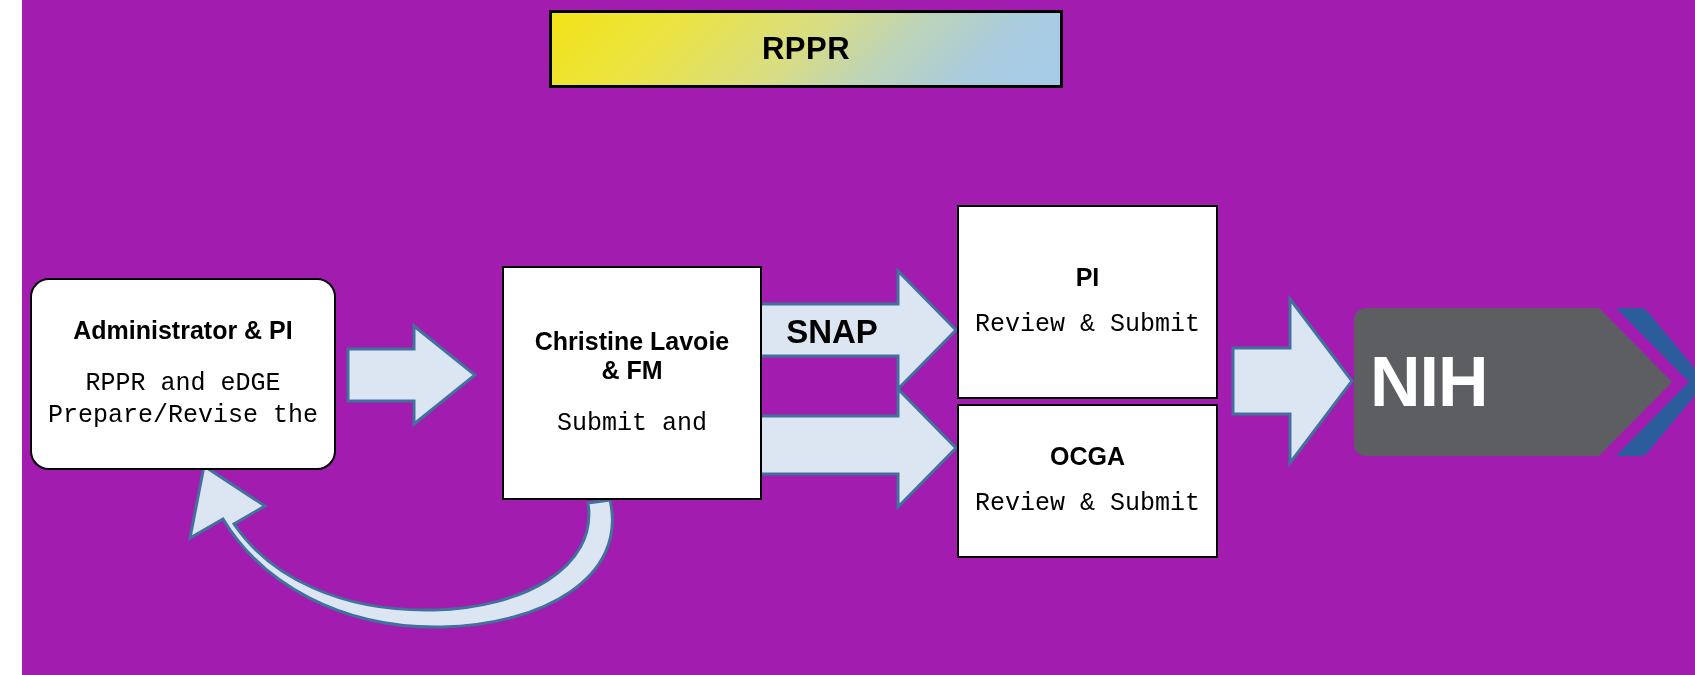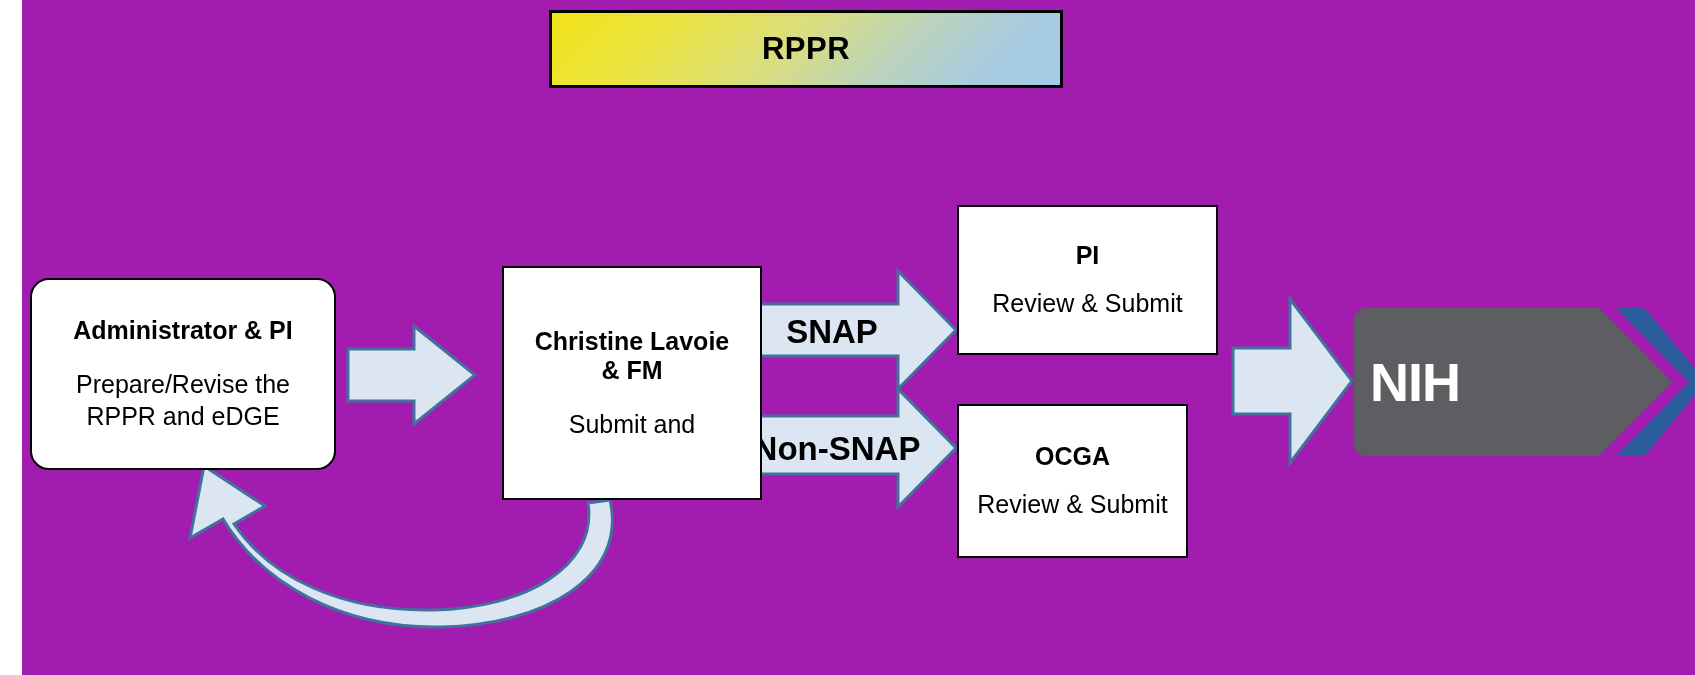--- a/index.html
+++ b/index.html
@@ -53,28 +53,29 @@
   }
   .box-title {
     font-size: 25px;
     font-weight: bold;
     line-height: 1.18;
   }
   .box-body {
     font-size: 25px;
     font-weight: normal;
     line-height: 1.28;
+    font-family: Liberation Mono, monospace;
   }
   .gap-sm { height: 16px; }
   .gap-md { height: 22px; }
 
   #box-admin   { left: 8px;   top: 278px; width: 306px; height: 192px; border-radius: 19px; }
   #box-cl      { left: 480px; top: 266px; width: 260px; height: 234px; }
-  #box-pi      { left: 935px; top: 205px; width: 261px; height: 150px; }
-  #box-ocga    { left: 935px; top: 404px; width: 231px; height: 154px; }
+  #box-pi      { left: 935px; top: 205px; width: 261px; height: 194px; }
+  #box-ocga    { left: 935px; top: 404px; width: 261px; height: 154px; }
 
   
   .svg-layer {
     position: absolute;
     left: 0;
     top: 0;
     width: 1695px;
     height: 675px;
     pointer-events: none;
   }
@@ -105,21 +106,21 @@
   }
   .nih-text {
     position: absolute;
     left: 1348px;
     top: 322px;
     width: 250px;
     height: 120px;
     display: flex;
     align-items: center;
     justify-content: flex-start;
-    font-size: 54px;
+    font-size: 70px;
     font-weight: bold;
     color: #ffffff;
     letter-spacing: -1px;
     font-family: "Liberation Sans", sans-serif;
   }
 </style>
 </head>
 <body>
 
 <div id="canvas">
@@ -152,27 +153,26 @@
              L 168,538
              L 182,466
              L 243,506
              L 212,524
              C 249,578 320,612 412,610
              C 500,608 576,568 566,503
              Z"></path>
   </svg>
 
   <div class="arrow-label" id="label-snap">SNAP</div>
-  <div class="arrow-label" id="label-nonsnap">Non-SNAP</div>
 
   <div class="box" id="box-admin">
     <div class="box-title">Administrator &amp; PI</div>
     <div class="gap-md"></div>
+    <div class="box-body">RPPR and eDGE</div>
     <div class="box-body">Prepare/Revise the</div>
-    <div class="box-body">RPPR and eDGE</div>
   </div>
 
   <div class="box" id="box-cl">
     <div class="box-title">Christine Lavoie</div>
     <div class="box-title">&amp; FM</div>
     <div class="gap-md"></div>
     <div class="box-body">Submit and</div>
   </div>
 
   <div class="box" id="box-pi">

